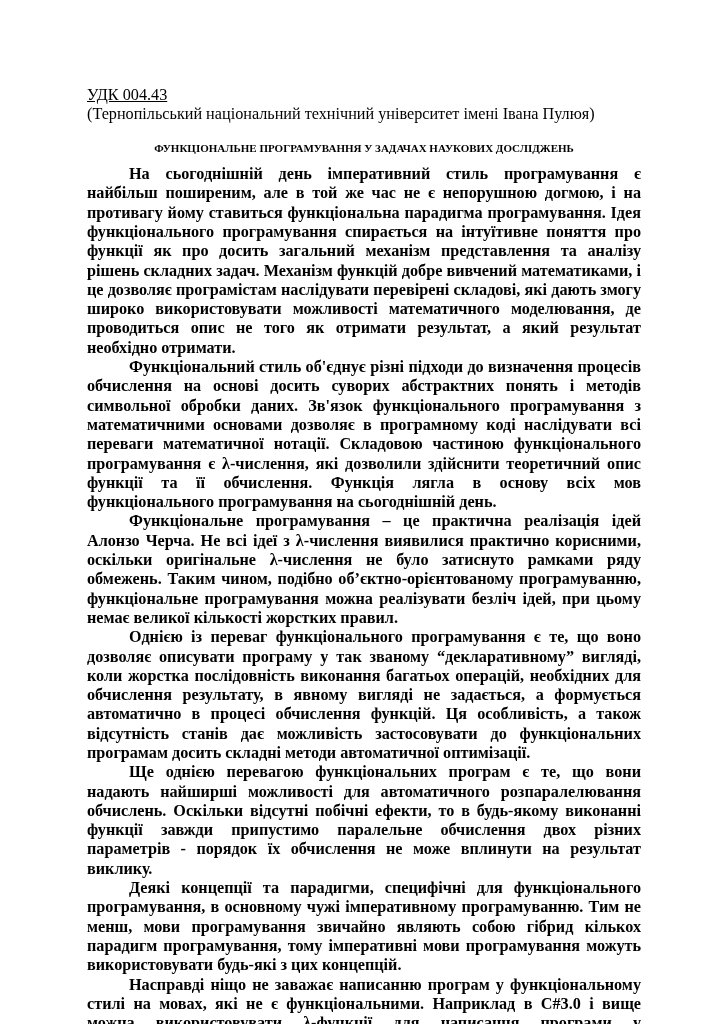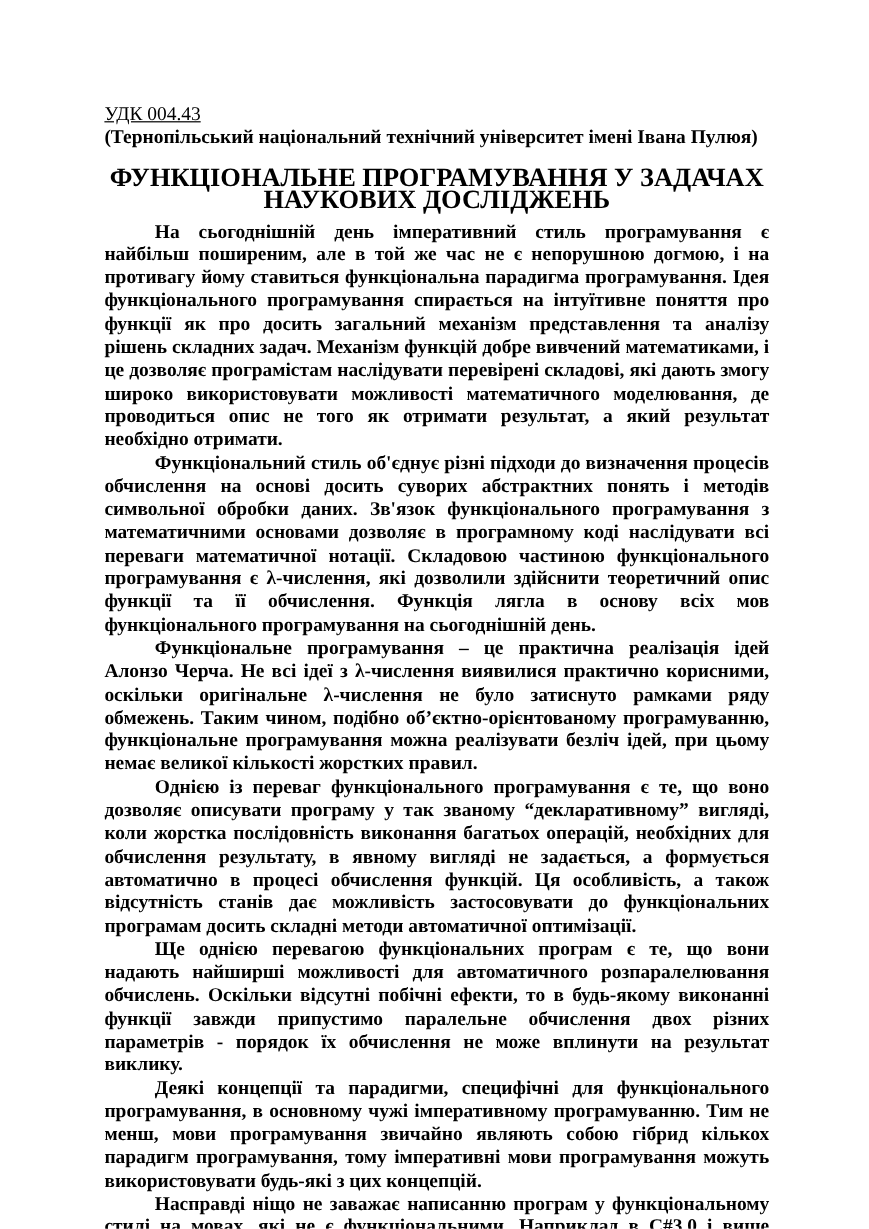--- a/index.html
+++ b/index.html
@@ -4,24 +4,24 @@
 <style>
   html, body { margin: 0; padding: 0; background: #ffffff; }
   body { width: 724px; height: 1024px; position: relative; overflow: hidden; }
   .page {
     position: absolute; left: 87px; top: 86px; width: 554px;
     font-family: "Liberation Serif", "DejaVu Serif", serif;
     color: #000; font-size: 16.2px; line-height: 19.3px;
   }
   .udk { margin: 0; text-decoration: underline; }
   .authors { margin: 0; font-weight: bold; }
-  .affil { margin: 0; font-weight: bold; }
+  .affil { margin: 0; }
   .title {
     margin: 14px 0 8px 0; font-weight: bold; text-align: center;
-    font-size: 22px; line-height: 18.5px;
+    font-size: 11px; line-height: 18.5px;
   }
   .para {
     margin: 0; text-align: justify; text-indent: 42px;
     hyphens: none;
     font-weight: bold;
   }
 </style>
 </head>
 <body>
 

